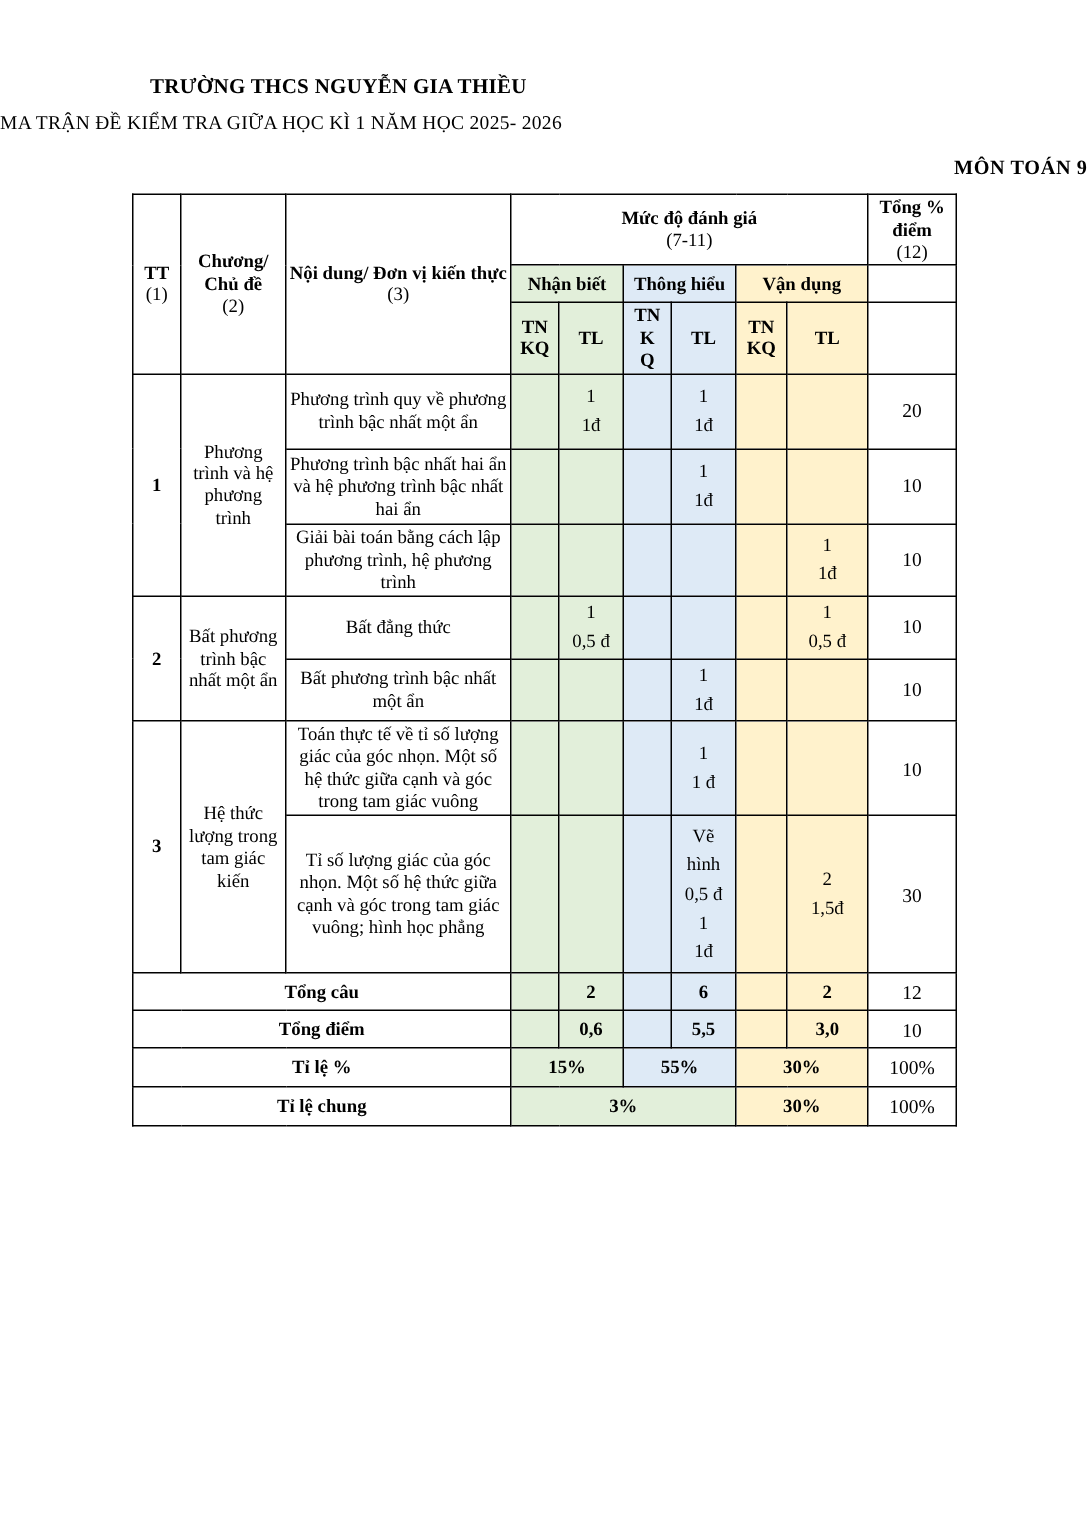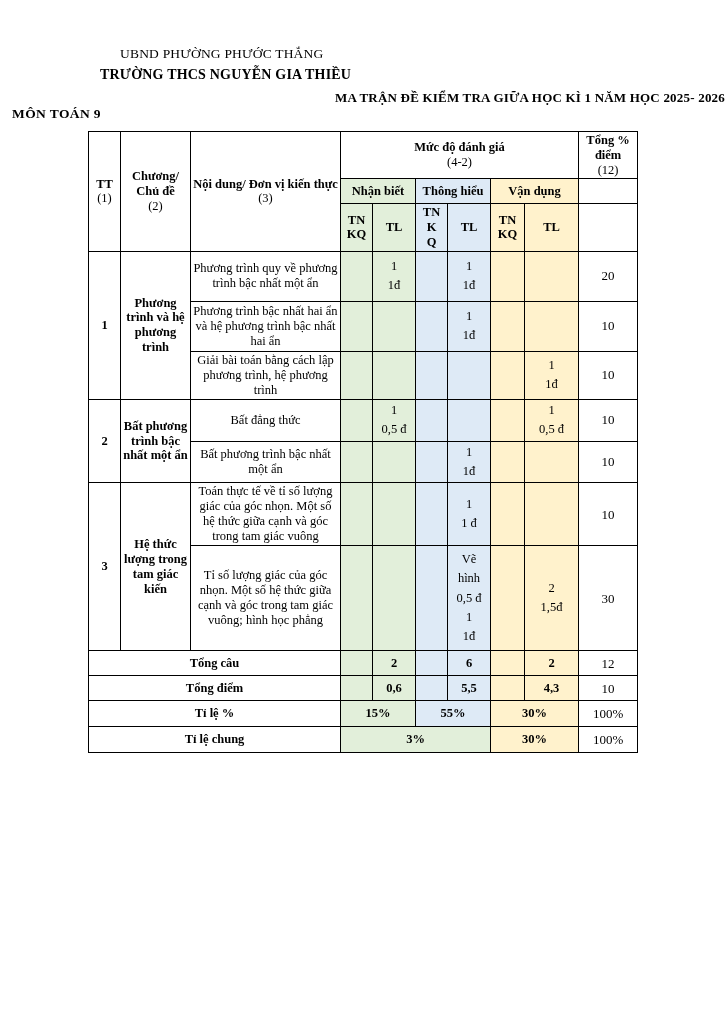--- a/index.html
+++ b/index.html
@@ -23,31 +23,31 @@
   .school-line {
     margin-left: 100px;
     margin-top: 5px;
     font-size: 14px;
     font-weight: bold;
     letter-spacing: 0.2px;
   }
   .school-line .u { text-underline-offset: 3px; }
   .matrix-title {
     margin-top: 7px;
+    text-align: left;
+    font-size: 13px;
+    font-weight: normal;
+    letter-spacing: 0.2px;
+  }
+  .subject-title {
+    margin-top: 14px;
     text-align: right;
-    font-size: 13px;
-    font-weight: bold;
-    letter-spacing: 0.2px;
-  }
-  .subject-title {
-    text-align: left;
     font-size: 13.5px;
     font-weight: bold;
     letter-spacing: 0.4px;
-    padding-left: 12px;
   }
 
   
   :root { --c-nb:#e2efda; --c-th:#deeaf6; --c-vd:#fff2cc; --c-border:#000; }
   table.matrix {
     border-collapse: collapse;
     table-layout: fixed;
     width: 549px;
     margin-left: 88px;
     margin-top: 9px;
@@ -65,35 +65,34 @@
   .bg-th { background: var(--c-th); }
   .bg-vd { background: var(--c-vd); }
   .b { font-weight: bold; margin-top: 48px; }
   .pre { white-space: pre-line; }
   .val { line-height: 1.55; font-size: 12.5px; }
   td.content {
     text-align: justify;
     padding: 2px 4px 2px 5px;
     line-height: 1.2;
   }
-  td.topic { font-weight: bold; padding: 1px 3px; }
+  td.topic { font-weight: normal; padding: 1px 3px; }
   td.tt { font-weight: bold; }
   td.total { font-weight: normal; font-size: 13px; }
   .ht { font-weight: bold; }
   .hi { font-weight: normal; }
   td.fl { font-weight: bold; margin-top: 24px; }
   td.fv { font-weight: bold; }
 </style>
 </head>
 <body>
 
 <div class="page">
 
   <div class="doc-head">
-    <div class="org-line">UBND PHƯỜNG PHƯỚC THẮNG</div>
     <div class="school-line"><span>TRƯỜN</span><span class="u">G THCS NGUYỄN GIA THIỀU</span></div>
     <div class="matrix-title">MA TRẬN ĐỀ KIỂM TRA GIỮA HỌC KÌ 1 NĂM HỌC 2025- 2026</div>
     <div class="subject-title">MÔN TOÁN 9</div>
   </div>
 
   <table class="matrix">
     <colgroup>
       <col style="width:32px">
         <col style="width:70px">
         <col style="width:150px">
@@ -115,21 +114,21 @@
       <td rowspan="3">
         <div class="ht">Chương/ Chủ đề</div>
         <div class="hi">(2)</div>
       </td>
       <td rowspan="3">
         <div class="ht">Nội dung/ Đơn vị kiến thực</div>
         <div class="hi">(3)</div>
       </td>
       <td colspan="6">
         <div class="ht">Mức độ đánh giá</div>
-        <div class="hi">(4-2)</div>
+        <div class="hi">(7-11)</div>
       </td>
       <td>
         <div class="ht">Tổng % điểm</div>
         <div class="hi">(12)</div>
       </td>
     </tr>
 
     <tr style="height:25px">
       <td colspan="2" class="bg-nb b">Nhận biết</td>
       <td colspan="2" class="bg-th b">Thông hiểu</td>
@@ -251,21 +250,21 @@
       <td class="bg-vd fv">2</td>
       <td class="total">12</td>
     </tr>
     <tr style="height:25px">
       <td colspan="3" class="fl">Tổng điểm</td>
       <td class="bg-nb"></td>
       <td class="bg-nb fv">0,6</td>
       <td class="bg-th"></td>
       <td class="bg-th fv">5,5</td>
       <td class="bg-vd"></td>
-      <td class="bg-vd fv">4,3</td>
+      <td class="bg-vd fv">3,0</td>
       <td class="total">10</td>
     </tr>
     <tr style="height:26px">
       <td colspan="3" class="fl">Tỉ lệ %</td>
       <td colspan="2" class="bg-nb fv">15%</td>
       <td colspan="2" class="bg-th fv">55%</td>
       <td colspan="2" class="bg-vd fv">30%</td>
       <td class="total">100%</td>
     </tr>
     <tr style="height:26px">

